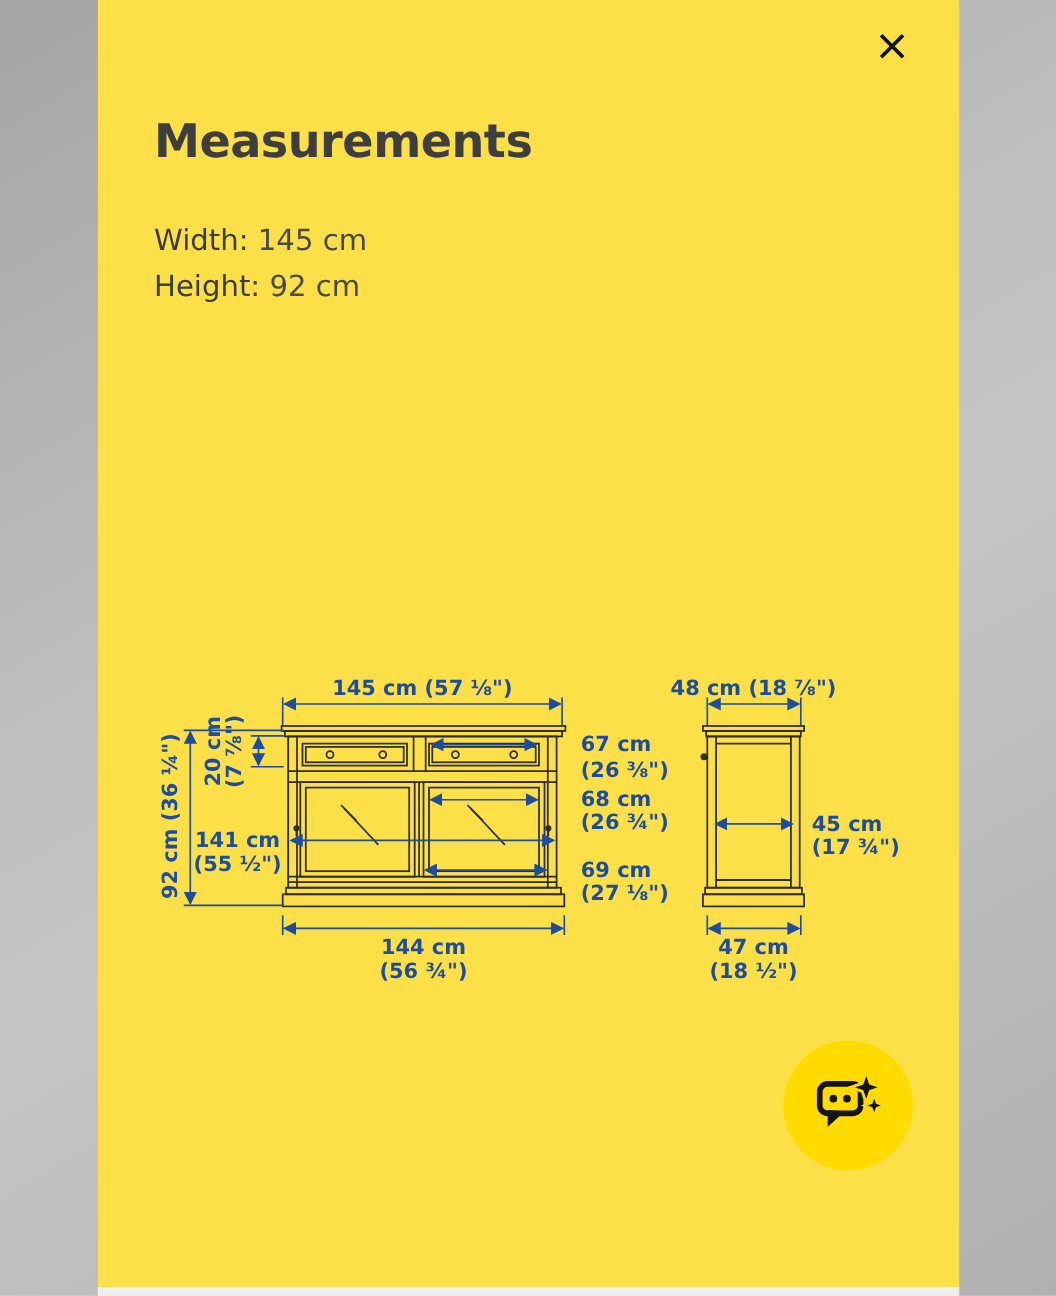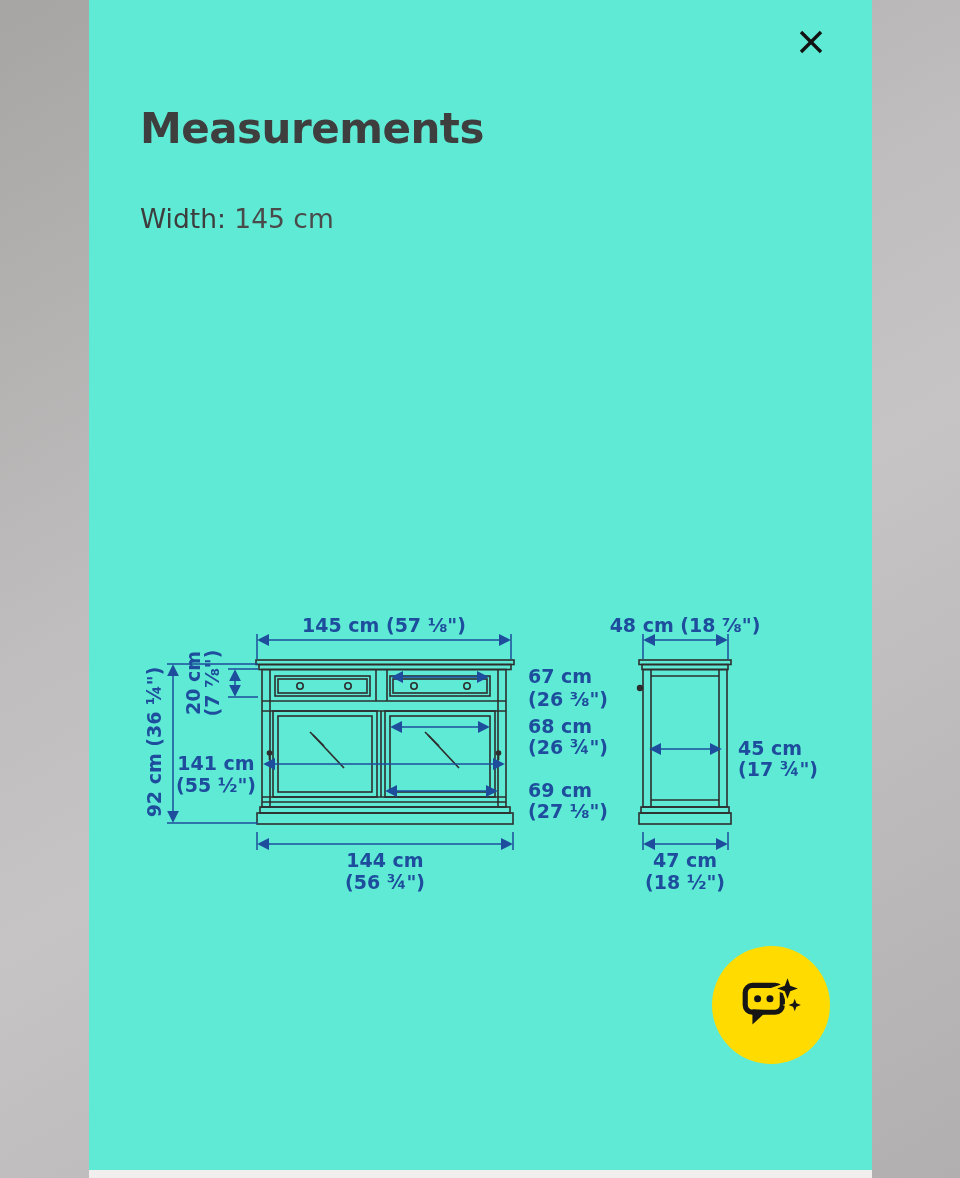--- a/index.html
+++ b/index.html
@@ -3,21 +3,21 @@
 <meta charset="utf-8">
 <style>
   html,body{margin:0;padding:0;}
   body{
     width:960px;height:1178px;position:relative;overflow:hidden;
     background:linear-gradient(150deg,#a7a4a4 0%,#bfbdbd 38%,#c6c4c4 55%,#b1afaf 100%);
     font-family:"DejaVu Sans","Liberation Sans",sans-serif;
   }
   .modal{
     position:absolute;left:89px;top:0;width:783px;height:1178px;
-    background:#5eead4;
+    background:#fde047;
   }
   .modal-bottom-strip{
     position:absolute;left:0;bottom:0;width:100%;height:8px;background:#f1efee;
   }
   .close-btn{
     position:absolute;left:704px;top:24px;width:36px;height:36px;
     background:none;border:none;padding:0;cursor:pointer;
     display:flex;align-items:center;justify-content:center;
   }
   .page-title{
@@ -55,20 +55,24 @@
       <line x1="25" y1="5" x2="5" y2="25" stroke="#121212" stroke-width="3.4"></line>
     </svg>
   </button>
 
   <h1 class="page-title">Measurements</h1>
 
   <div class="specs">
     <div class="spec-row">
       <span class="spec-label">Width:</span>
       <span class="spec-value">145 cm</span>
+    </div>
+    <div class="spec-row">
+      <span class="spec-label">Height:</span>
+      <span class="spec-value">92 cm</span>
     </div>
   </div>
 
   <svg class="diagram" viewBox="0 0 680 300">
     <defs>
       <marker id="arr" viewBox="0 0 10 10" refX="8.5" refY="5" markerWidth="8" markerHeight="8" orient="auto-start-reverse">
         <path d="M0 0 L10 5 L0 10 z" fill="#1d4d9c"></path>
       </marker>
     </defs>
 

